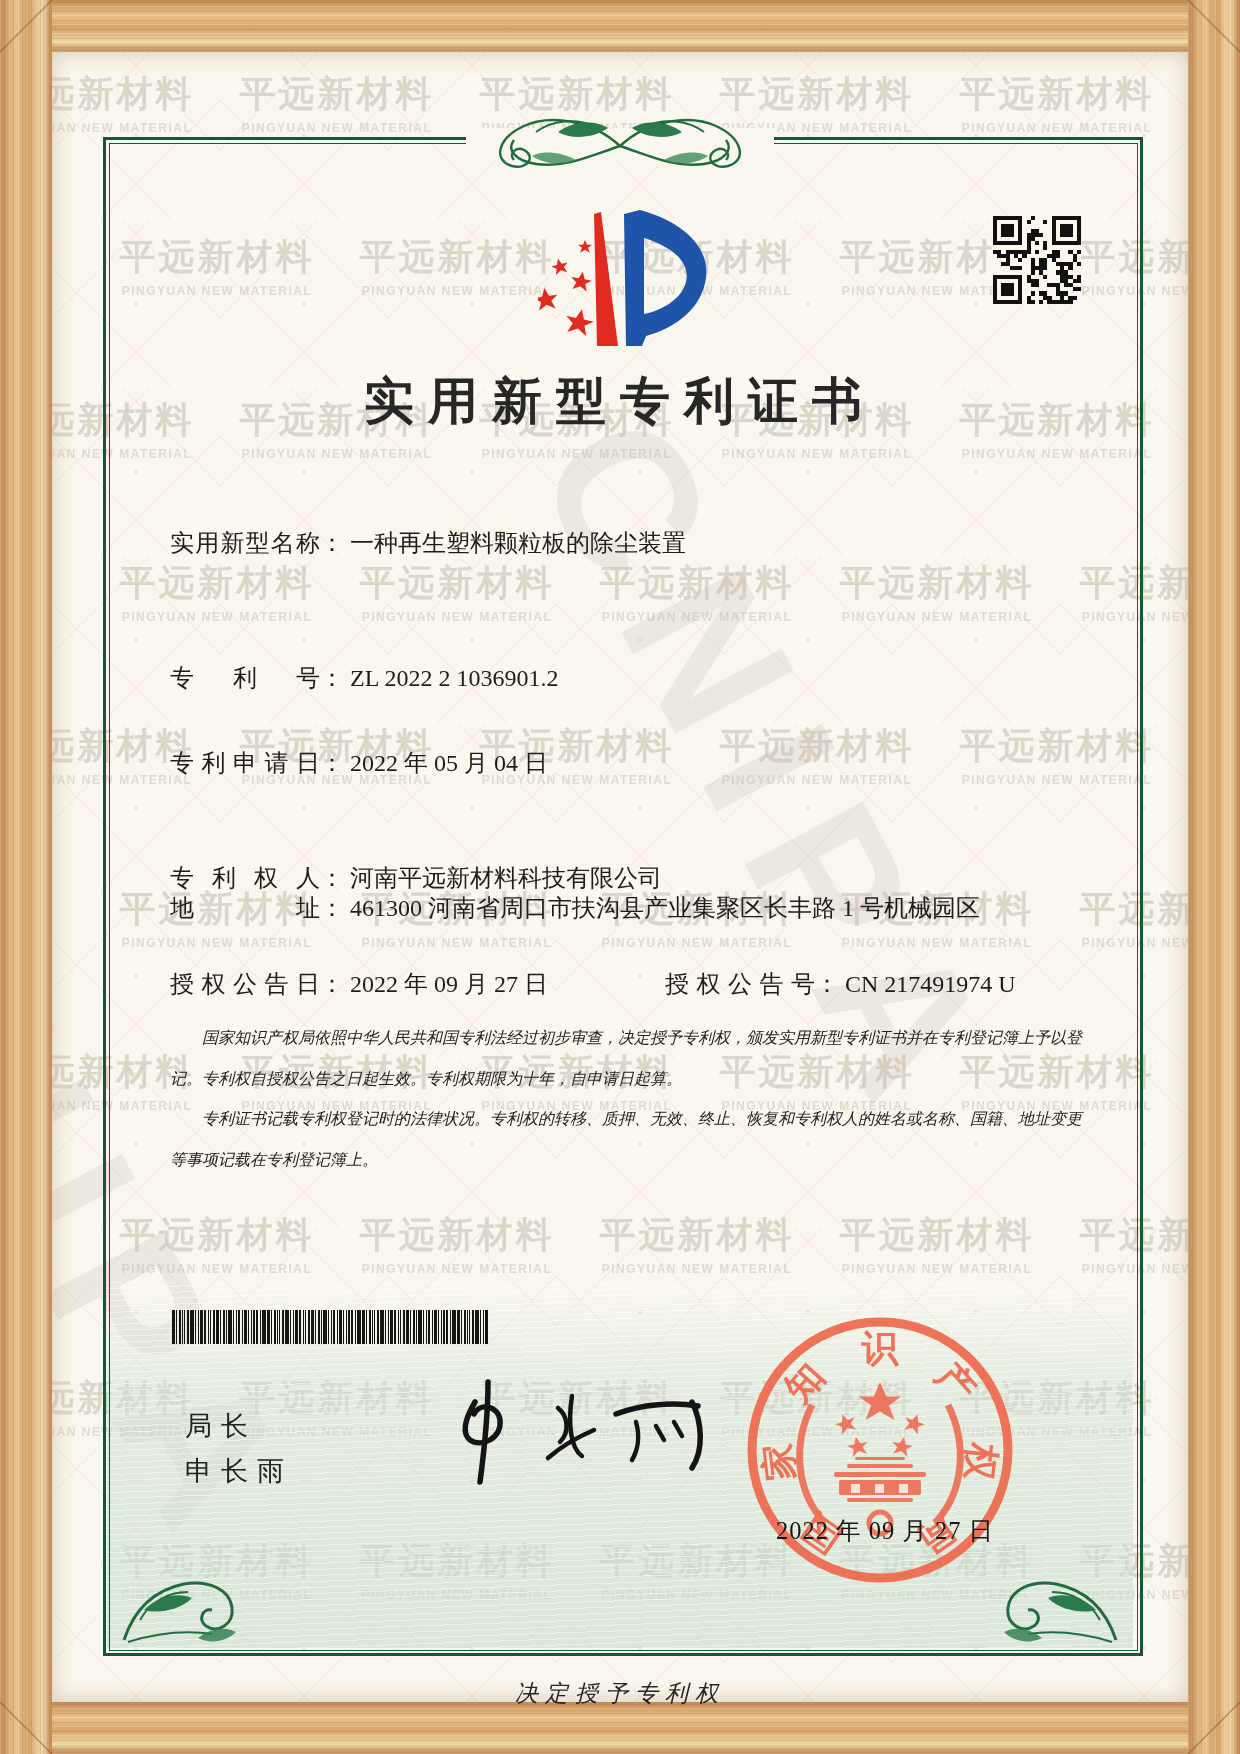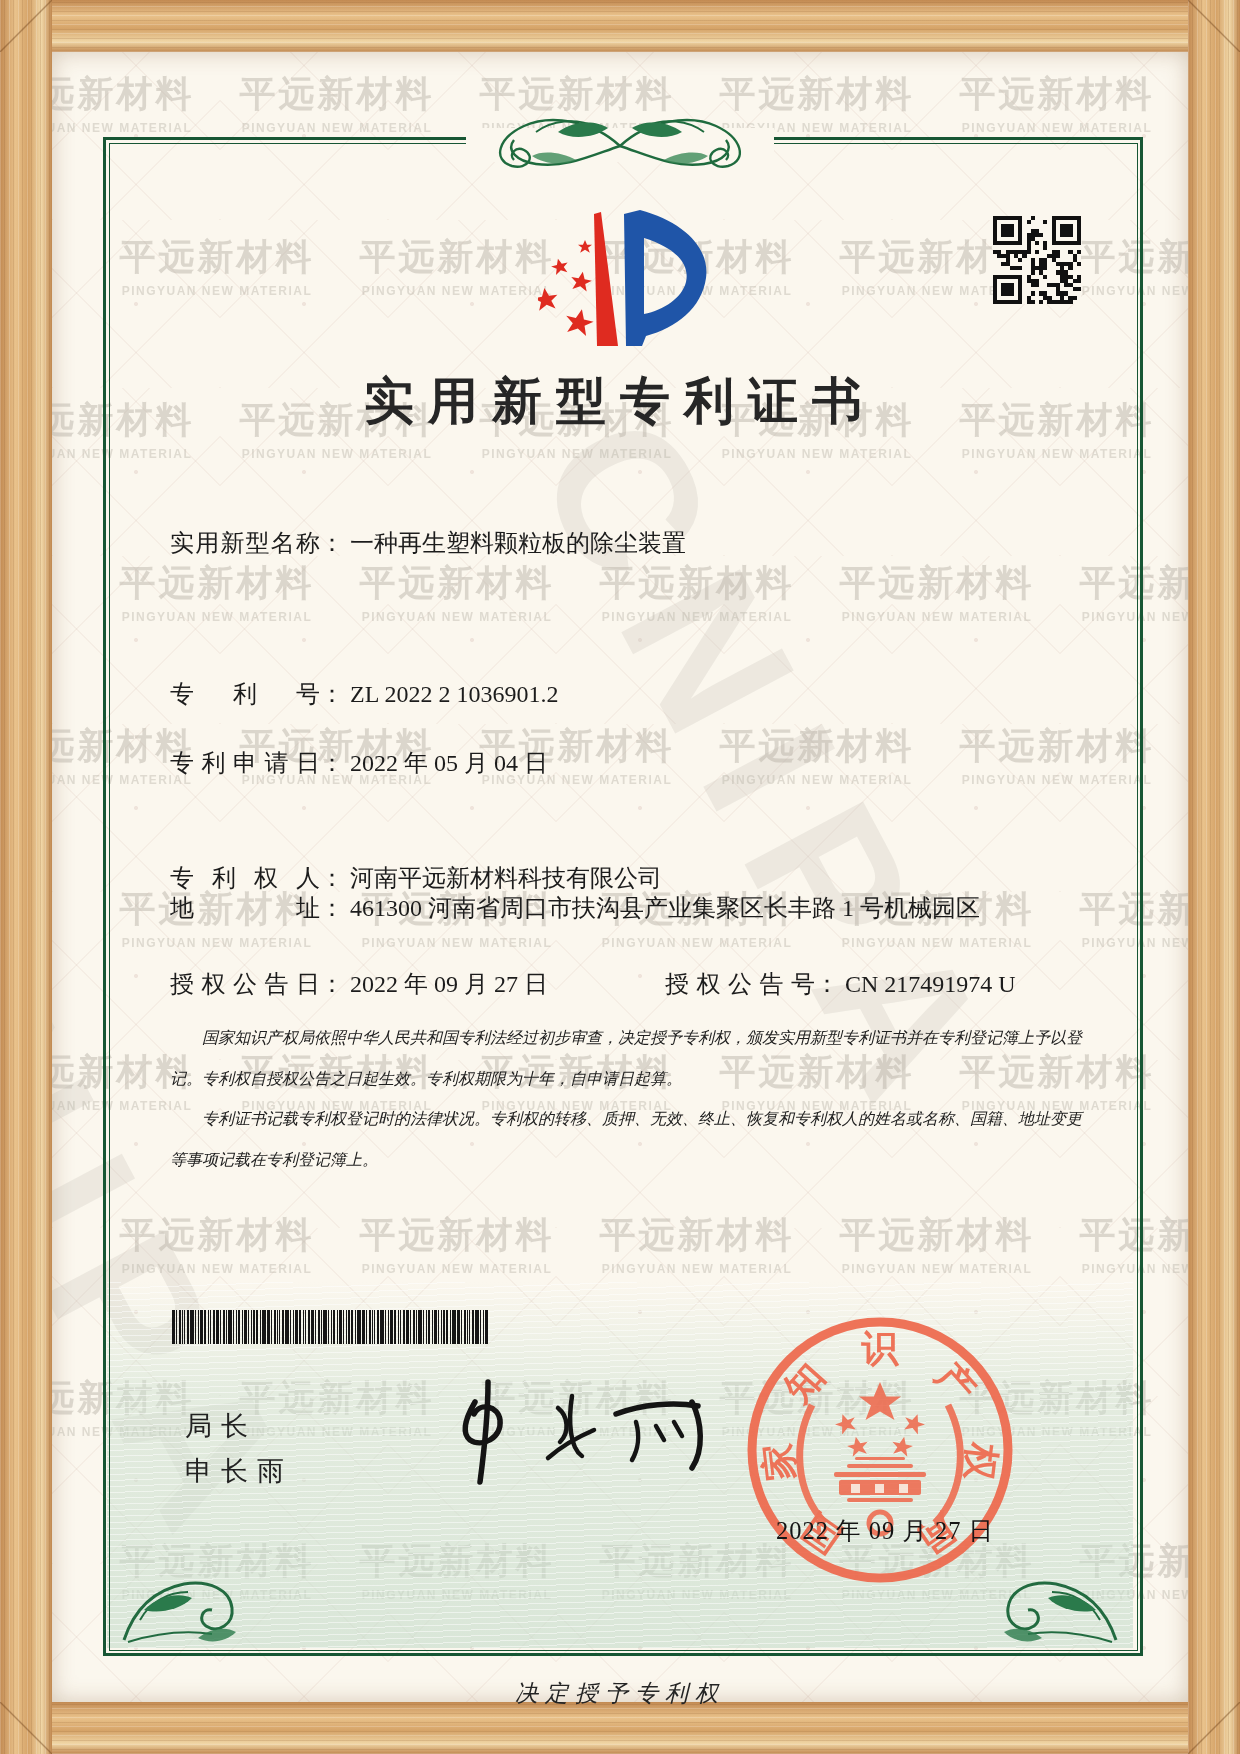--- a/index.html
+++ b/index.html
@@ -851,21 +851,21 @@
       <div class="on"></div>
       <div></div>
       <div></div>
     </div>
 
   <div class="title">实用新型专利证书</div>
 
   <div class="fld" style="top:473px">
     <span class="flabel">实用新型名称</span><span class="fcolon">：</span><span class="fvalue">一种再生塑料颗粒板的除尘装置</span>
   </div>
-  <div class="fld" style="top:624px">
+  <div class="fld" style="top:608px">
     <span class="flabel">专利号</span><span class="fcolon">：</span><span class="fvalue">ZL 2022 2 1036901.2</span>
   </div>
   <div class="fld" style="top:693px">
     <span class="flabel">专利申请日</span><span class="fcolon">：</span><span class="fvalue">2022 年 05 月 04 日</span>
   </div>
   <div class="fld" style="top:808px">
     <span class="flabel">专利权人</span><span class="fcolon">：</span><span class="fvalue">河南平远新材料科技有限公司</span>
   </div>
   <div class="fld" style="top:838px">
     <span class="flabel">地址</span><span class="fcolon">：</span><span class="fvalue" style="max-width:676px">461300  河南省周口市扶沟县产业集聚区长丰路 1 号机械园区</span>

